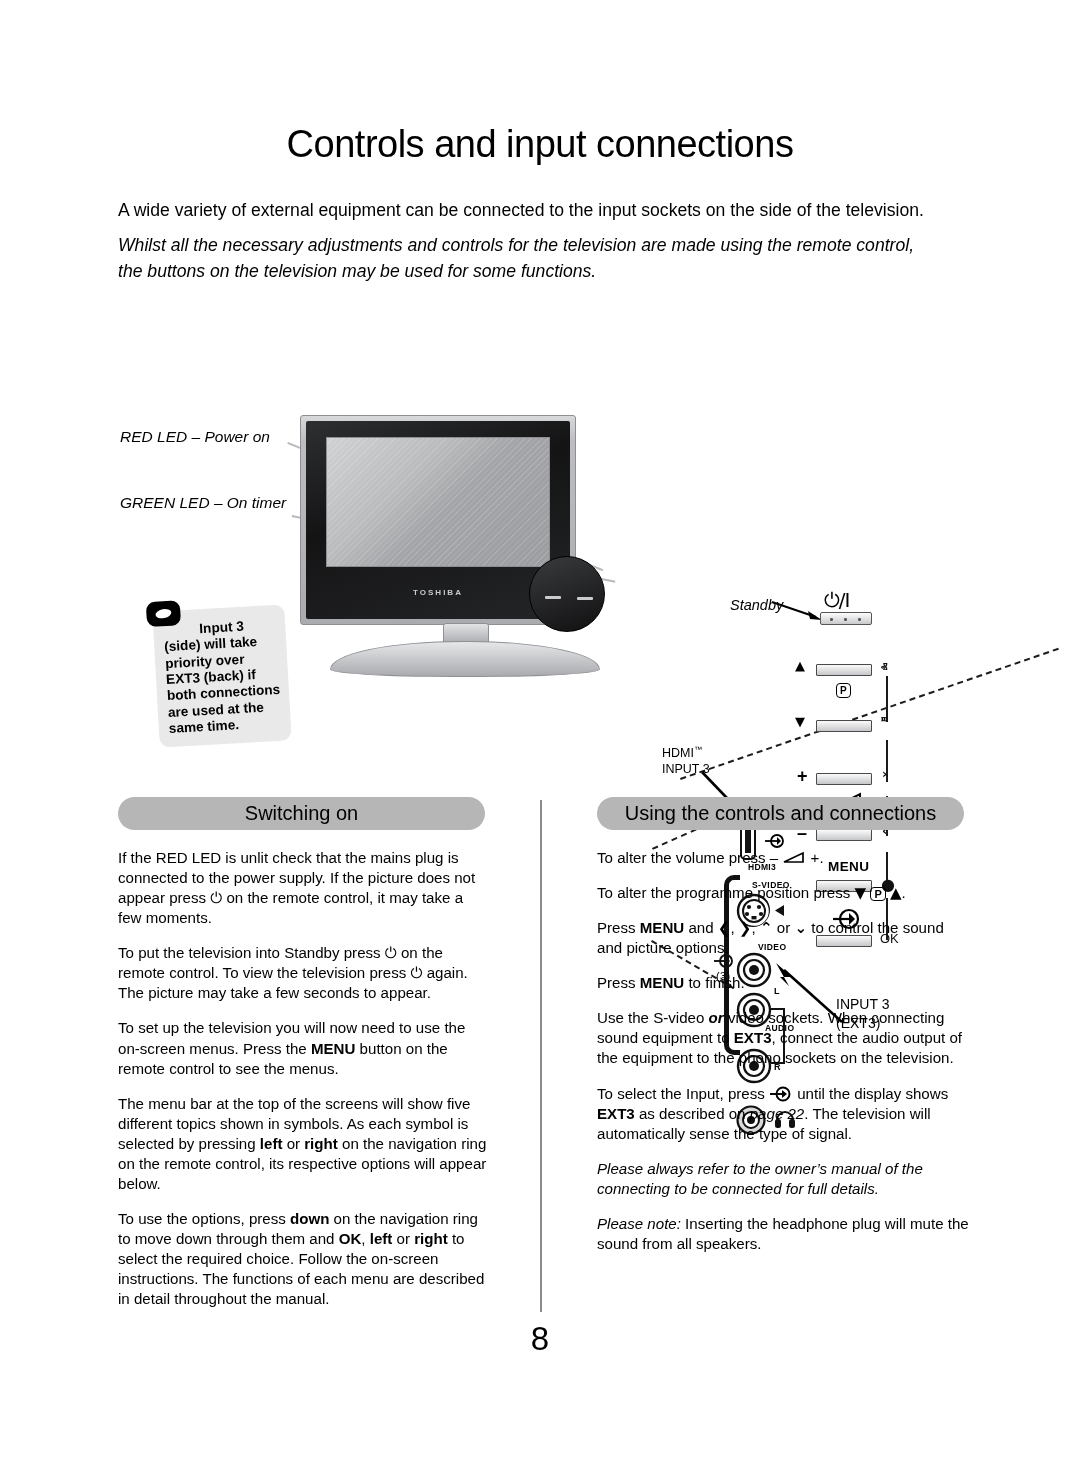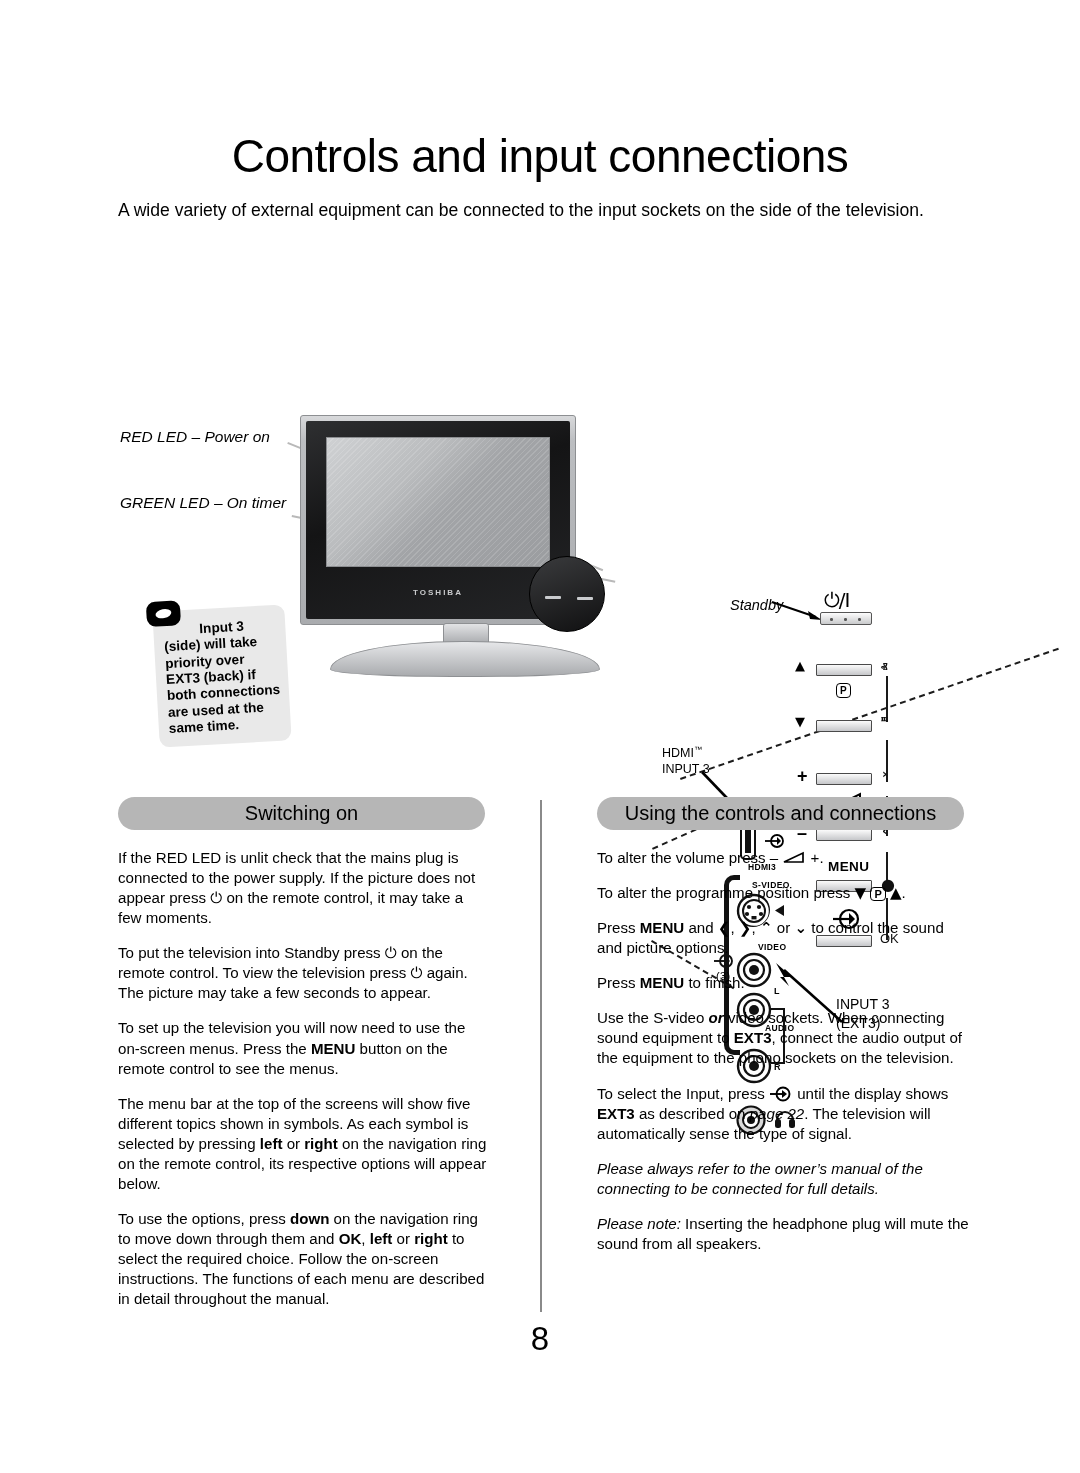--- a/index.html
+++ b/index.html
@@ -11,21 +11,21 @@
     color:#000;
     position:relative;
     overflow:hidden;
   }
   .page { position:absolute; inset:0; }
 
   
   .page-title {
     position:absolute; left:0; right:0; top:98px;
     text-align:center;
-    font-size:46px; font-weight:400; letter-spacing:-0.5px;
+    font-size:38px; font-weight:400; letter-spacing:-0.5px;
   }
 
   
   .intro-1 {
     position:absolute; left:118px; top:198px; width:860px;
     font-size:17.6px; line-height:1.45;
   }
   .intro-2 {
     position:absolute; left:118px; top:232px; width:820px;
     font-size:17.6px; line-height:1.5; font-style:italic;
@@ -245,20 +245,21 @@
   .sym { font-family:"DejaVu Sans", sans-serif; }
 </style>
 </head>
 <body>
 
 <div class="page">
 
   <h1 class="page-title">Controls and input connections</h1>
 
   <div class="intro-1">A wide variety of external equipment can be connected to the input sockets on the side of the television.</div>
+  <div class="intro-2">Whilst all the necessary adjustments and controls for the television are made using the remote control, the buttons on the television may be used for some functions.</div>
 
   <div class="diagram">
 
     <div class="lab-red">RED LED – Power on</div>
     <div class="lab-green">GREEN LED – On timer</div>
     <div class="leader leader-a"></div>
     <div class="leader leader-b"></div>
 
     <div class="tv">
       <div class="tv-outer">

